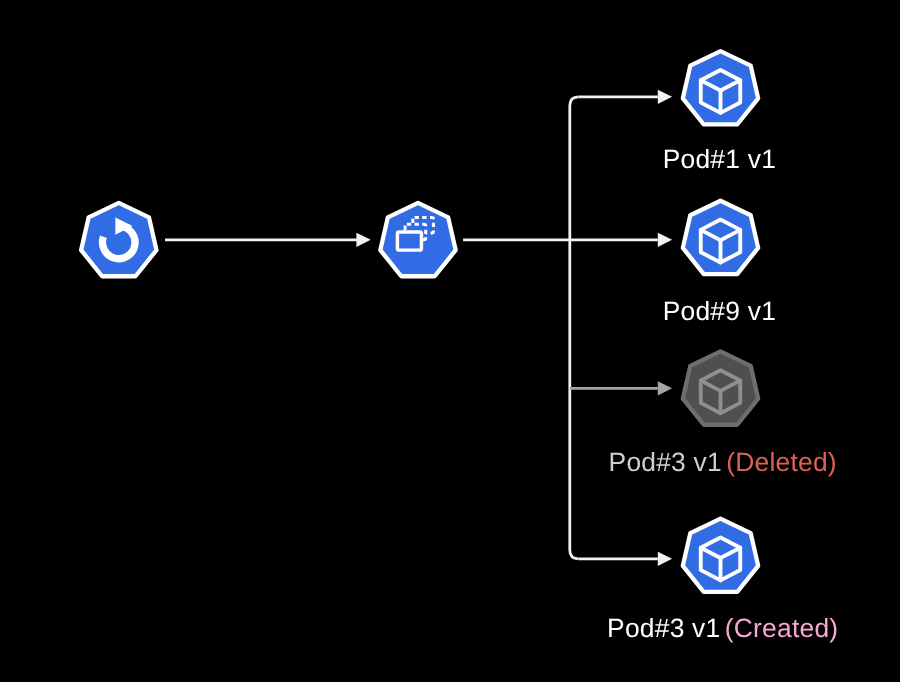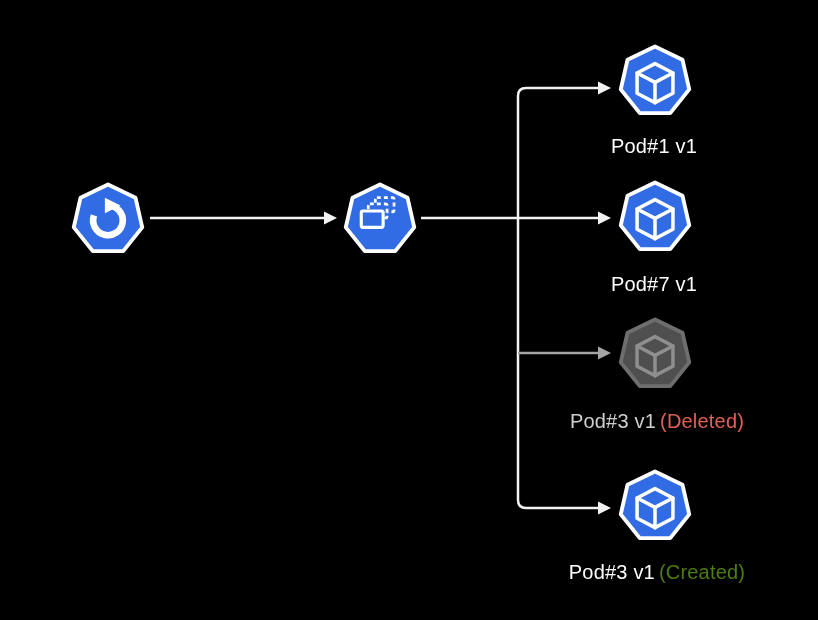--- a/index.html
+++ b/index.html
@@ -73,21 +73,21 @@
   .rs-solid {
     fill: var(--k8s-blue, #326CE5);
     stroke: #fff;
     stroke-width: 4;
   }
 
   .label {
     position: absolute;
     transform: translateX(-50%);
     color: var(--label-white, #fff);
-    font-size: 20px;
+    font-size: 24px;
     line-height: 24px;
     white-space: nowrap;
     letter-spacing: 0.2px;
   }
   .pod-name.dim { color: var(--label-gray, #cfcfcf); }
   .pod-status { margin-left: 4px; }
 </style>
 </head>
 <body>
 
@@ -173,24 +173,24 @@
       </g>
     </svg>
   </div>
 
 
   <div class="label" style="left:656px; top:134px">
     <span class="pod-name">Pod#1 v1</span><span class="pod-status"></span>
   </div>
 
   <div class="label" style="left:656px; top:272px">
-    <span class="pod-name">Pod#7 v1</span><span class="pod-status"></span>
+    <span class="pod-name">Pod#9 v1</span><span class="pod-status"></span>
   </div>
 
   <div class="label" style="left:657px; top:409px">
     <span class="pod-name dim">Pod#3 v1</span><span class="pod-status" style="color: rgb(222, 97, 86);">(Deleted)</span>
   </div>
 
   <div class="label" style="left:657px; top:560px">
-    <span class="pod-name">Pod#3 v1</span><span class="pod-status" style="color: #4d7c0f;">(Created)</span>
+    <span class="pod-name">Pod#3 v1</span><span class="pod-status" style="color: #f9a8d4;">(Created)</span>
   </div>
 
 </div>
 
 </body></html>

